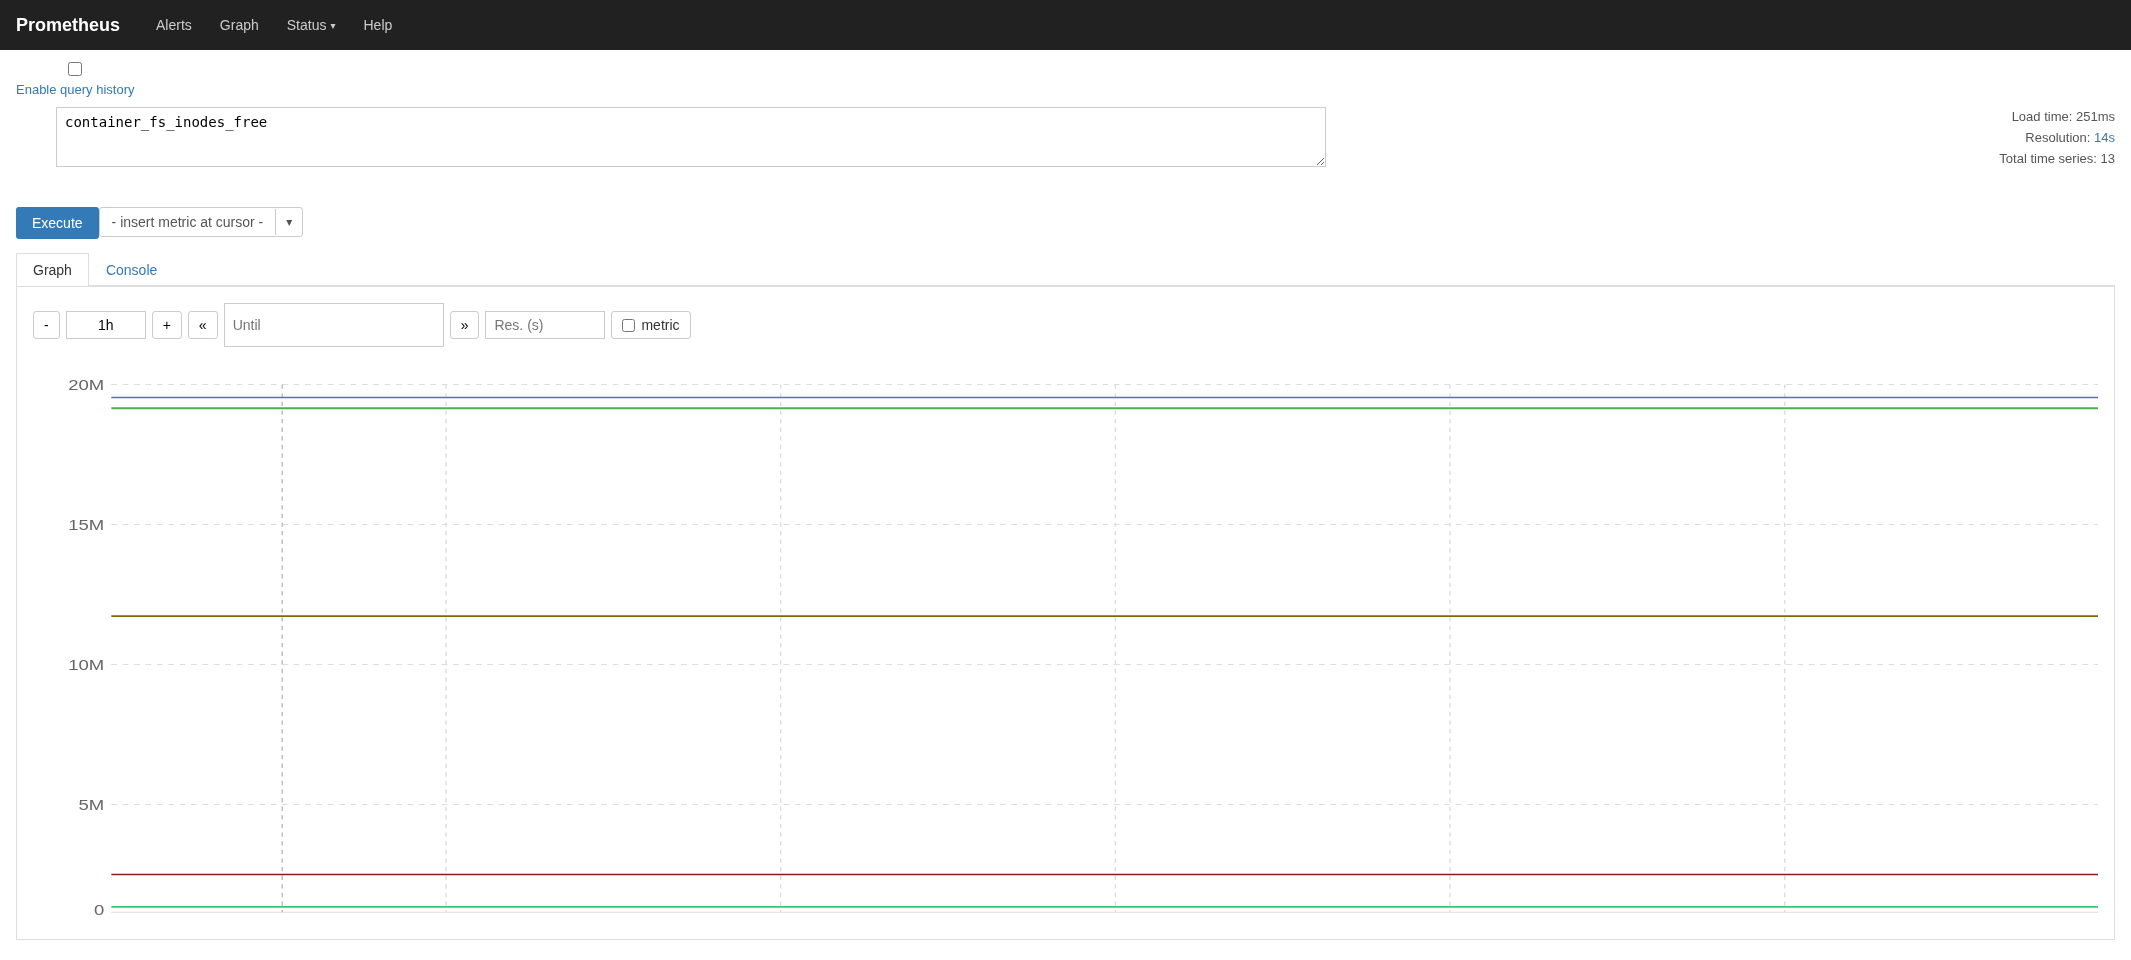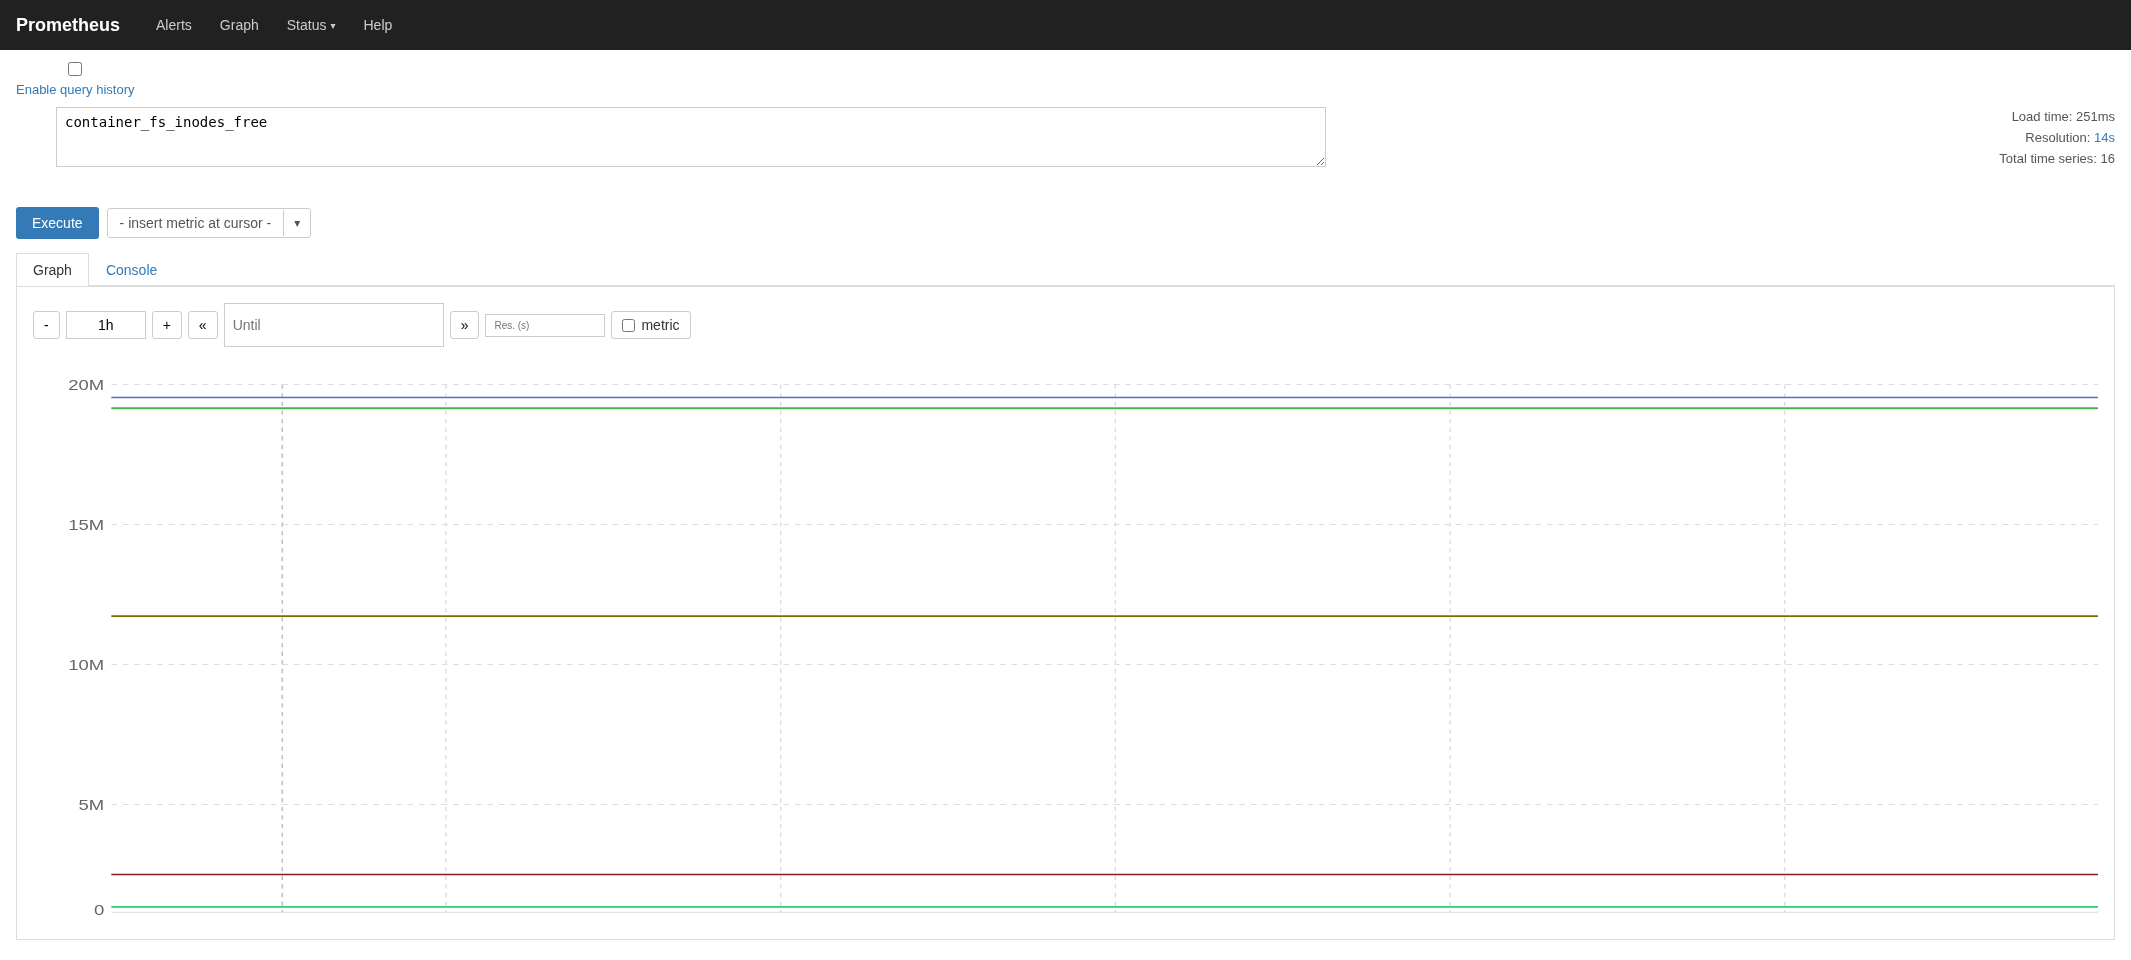--- a/index.html
+++ b/index.html
@@ -95,22 +95,22 @@
       color: #555;
       line-height: 1.6;
     }
     .load-info .resolution {
       color: #337ab7;
     }
 
     
     .execute-row {
       display: flex;
-      align-items: center;
-      gap: 8px;
+      align-items: flex-start;
+      gap: 0;
       margin-bottom: 14px;
       margin-top: 40px;
     }
     .btn-execute {
       background: #337ab7;
       color: #fff;
       border: none;
       padding: 8px 16px;
       font-size: 14px;
       cursor: pointer;
@@ -194,21 +194,21 @@
     .until-input {
       border: 1px solid #ccc;
       padding: 13px 8px;
       width: 220px;
       font-size: 14px;
     }
     .res-input {
       border: 1px solid #ccc;
       padding: 5px 8px;
       width: 120px;
-      font-size: 10px;
+      font-size: 14px;
       color: #999;
     }
     .stacked-label {
       display: flex;
       align-items: center;
       gap: 6px;
       border: 1px solid #ccc;
       border-radius: 3px;
       padding: 5px 10px;
       cursor: pointer;
@@ -257,21 +257,21 @@
       <div>
         <span>Load time:</span>
         <span>251ms</span>
       </div>
       <div>
         <span>Resolution:</span>
         <span class="resolution">14s</span>
       </div>
       <div>
         <span>Total time series:</span>
-        <span>16</span>
+        <span>13</span>
       </div>
     </div>
   </div>
 
   <div class="execute-row">
     <button class="btn-execute">Execute</button>
     <div class="metric-selector">
       <span class="metric-selector-text">- insert metric at cursor -</span>
       <span class="metric-selector-arrow">▾</span>
     </div>

